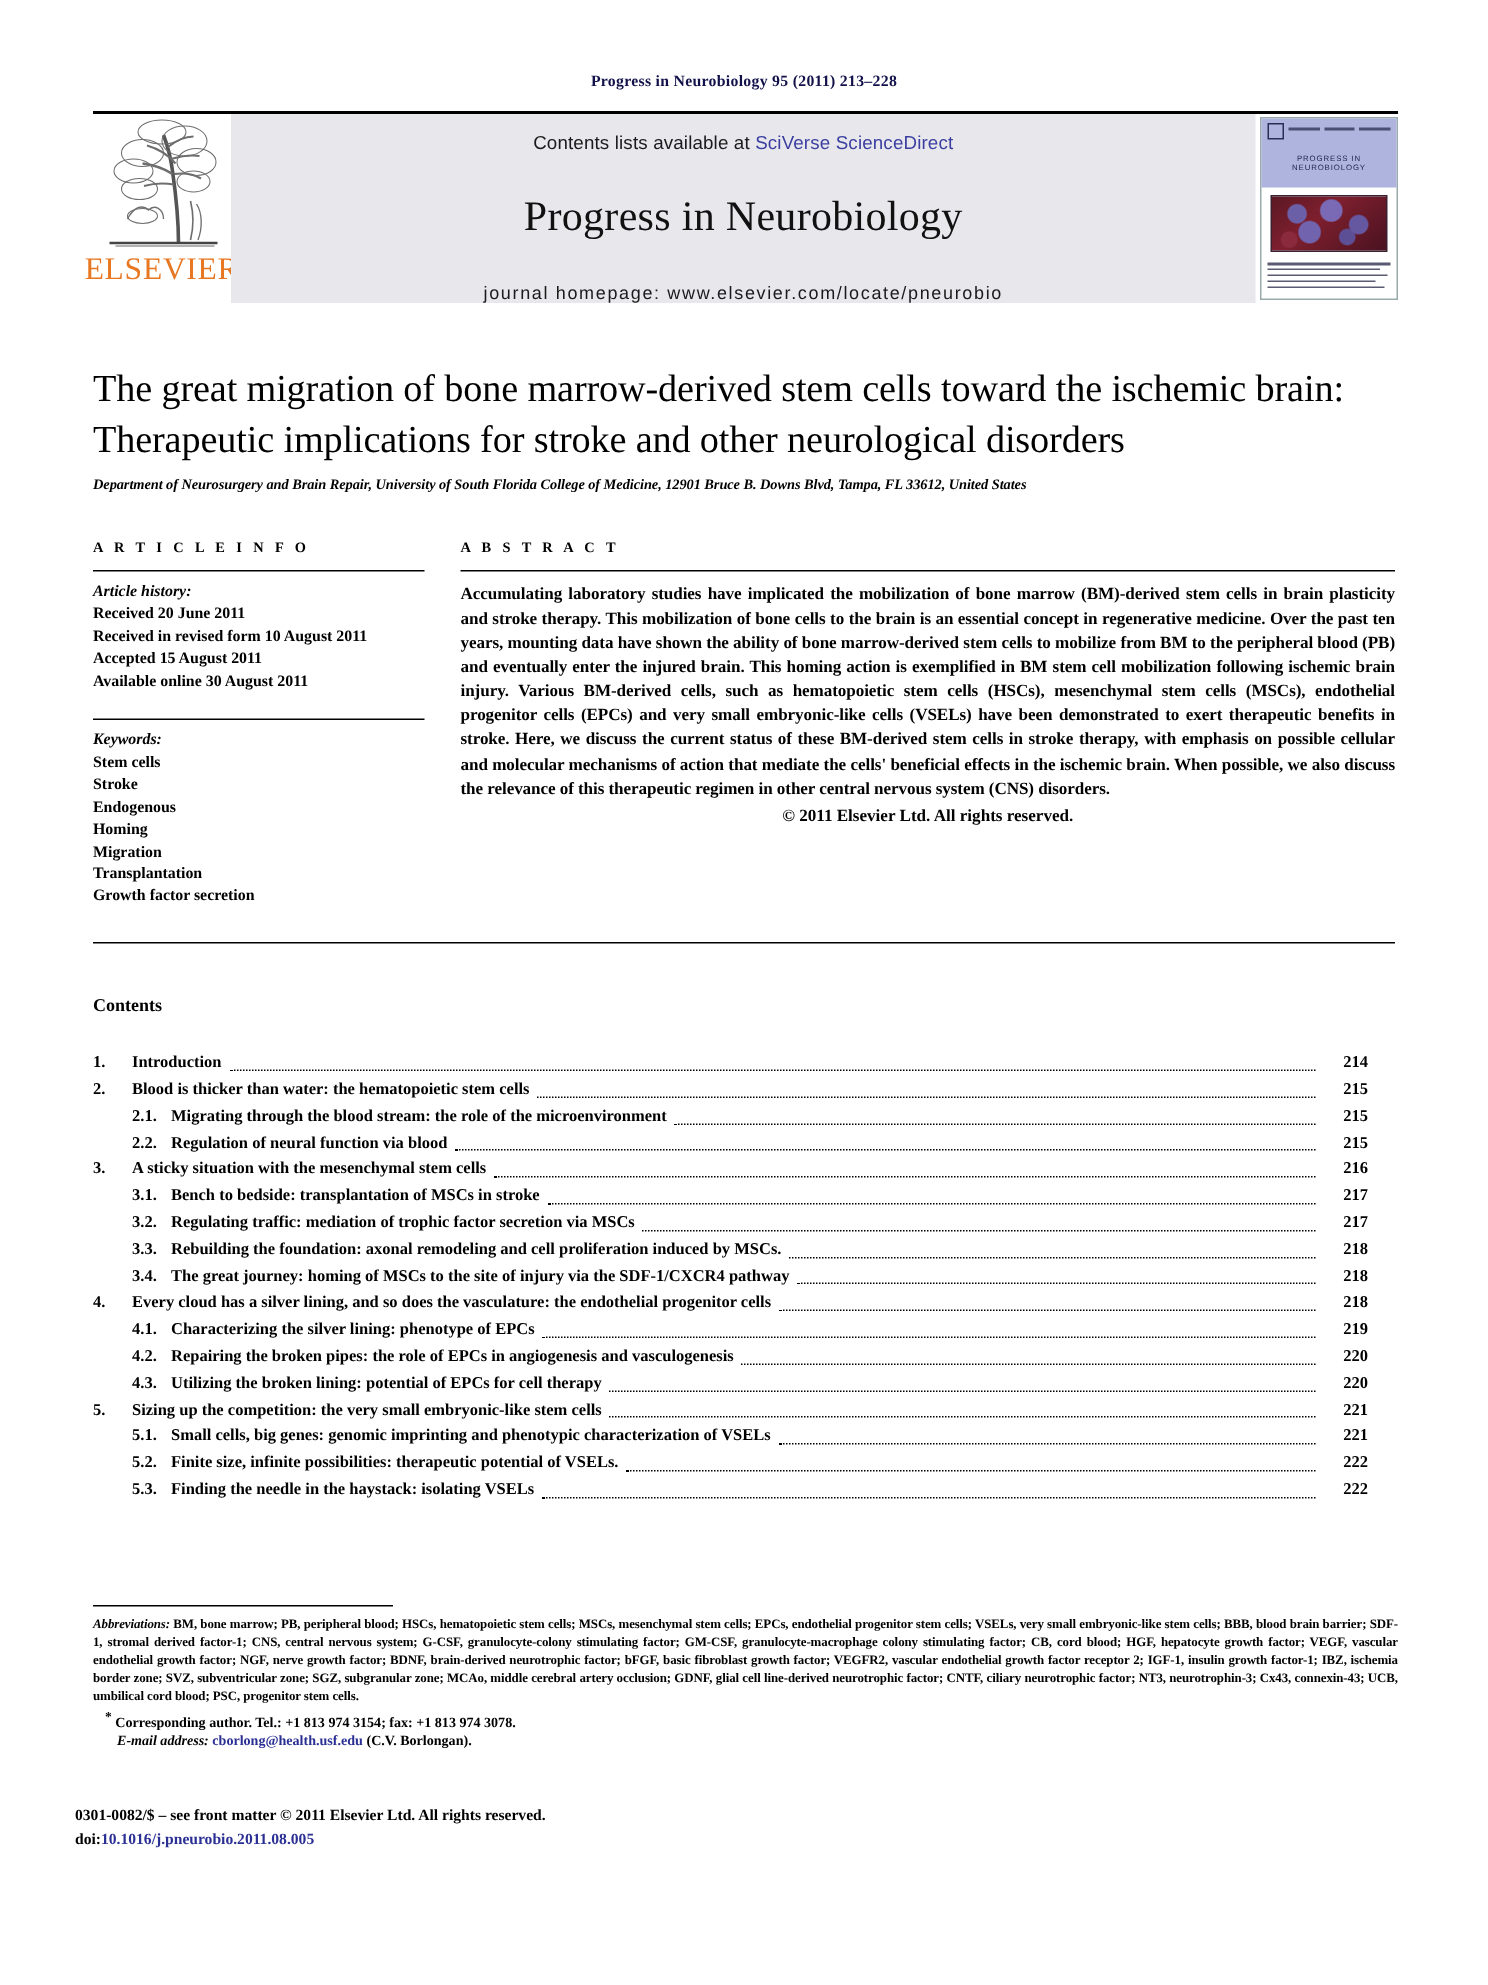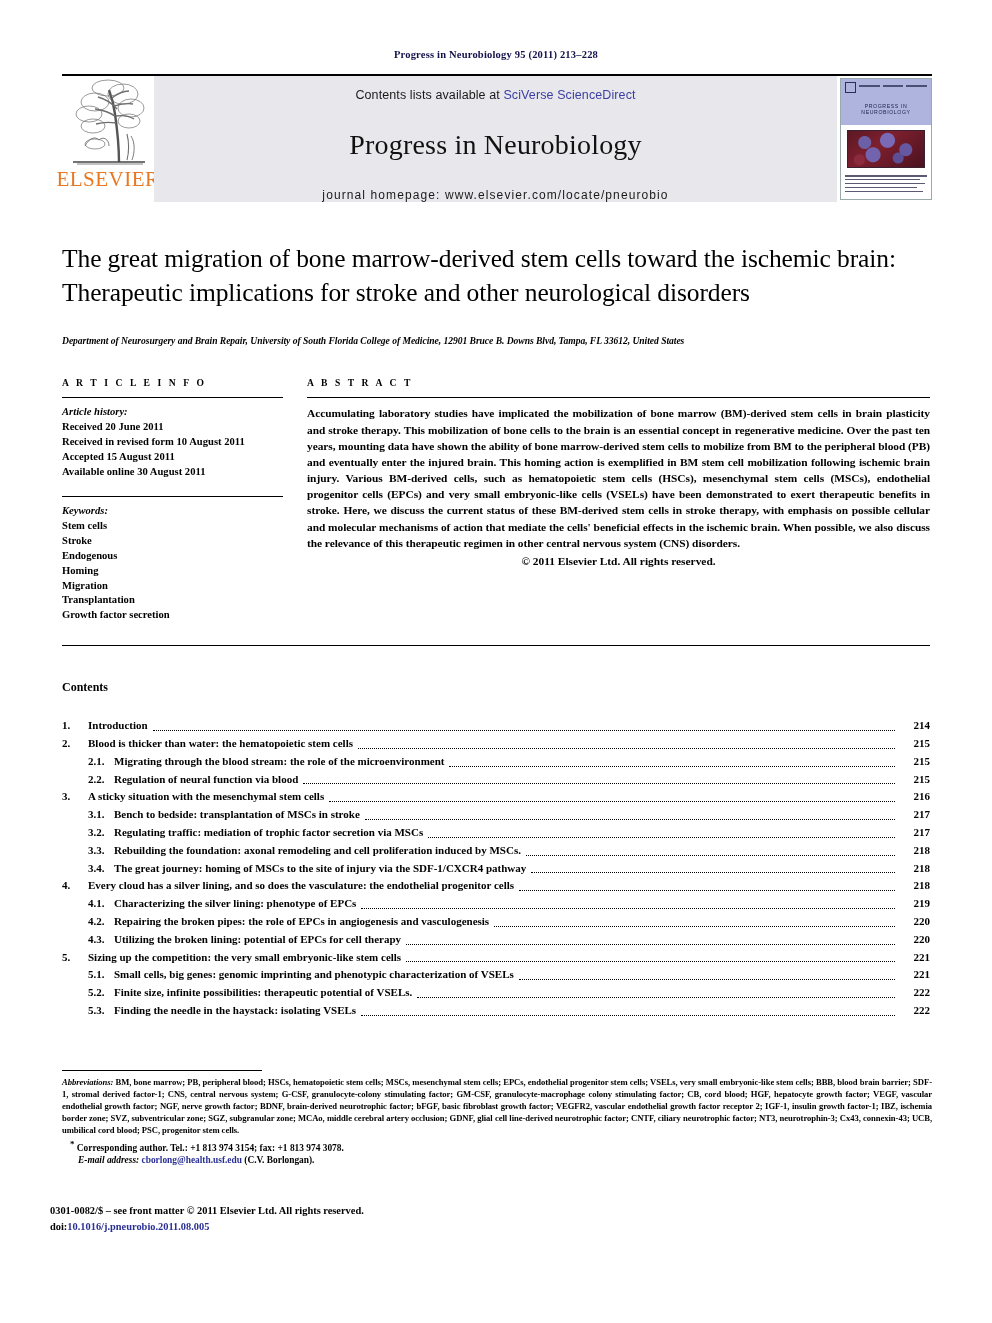--- a/index.html
+++ b/index.html
@@ -69,41 +69,41 @@
   .cover-bot i:nth-child(5){width:95%}
 
   
   .titleblock{margin:40px 62px 0 62px;}
   h1.title{
     font-family:"Liberation Serif",serif;font-weight:400;font-size:25.5px;
     line-height:1.32;margin:0;color:#000;letter-spacing:-.1px;
   }
   .authors{font-size:16.5px;margin-top:18px;letter-spacing:.1px;}
   .authors sup{font-size:10px;color:#12114a;}
-  .affil{font-size:9.6px;font-style:italic;font-weight:bold;margin-top:26px;letter-spacing:-.05px;}
+  .affil{font-size:9.6px;font-style:italic;font-weight:bold;margin-top:9px;letter-spacing:-.05px;}
 
   
   .infoblock{margin:31px 62px 0 62px;display:flex;gap:0;}
   .col-info{width:245px;flex:0 0 245px;padding-right:24px;box-sizing:border-box;}
   .col-abs{flex:1;}
   .sechead{
     font-family:"Liberation Serif",serif;font-size:9.6px;font-weight:bold;
     letter-spacing:2.6px;margin-bottom:9px;
   }
   .rule{border-top:1.6px solid #000;margin:0 0 7px 0;}
   .kv{font-size:10.6px;line-height:1.40;font-weight:bold;}
   .kv .lab{font-style:italic;}
   .kvgap{height:17px;}
   .abs-text{font-size:11.4px;line-height:1.42;text-align:justify;font-weight:bold;letter-spacing:-.05px;}
   .abs-copy{font-size:11.4px;font-weight:bold;text-align:center;margin-top:4px;}
 
   .midrule{margin:22px 62px 0 62px;border-top:1.6px solid #000;}
 
   
-  .contents-wrap{margin:34px 62px 0 62px;}
+  .contents-wrap{margin:34px 80px 0 62px;}
   .contents-title{font-size:12px;font-weight:bold;margin-bottom:22px;}
   .toc{font-size:11px;font-weight:bold;}
   .toc-row{display:flex;align-items:flex-end;line-height:1.62;}
   .toc-num{width:26px;flex:0 0 26px;text-align:left;}
   .toc-num.sub{width:26px;flex:0 0 26px;}
   .toc-indent{width:26px;flex:0 0 26px;}
   .toc-label{white-space:nowrap;}
   .toc-dots{
     flex:1;border-bottom:1.6px dotted #000;margin:0 5px 4px 5px;min-width:10px;
   }

